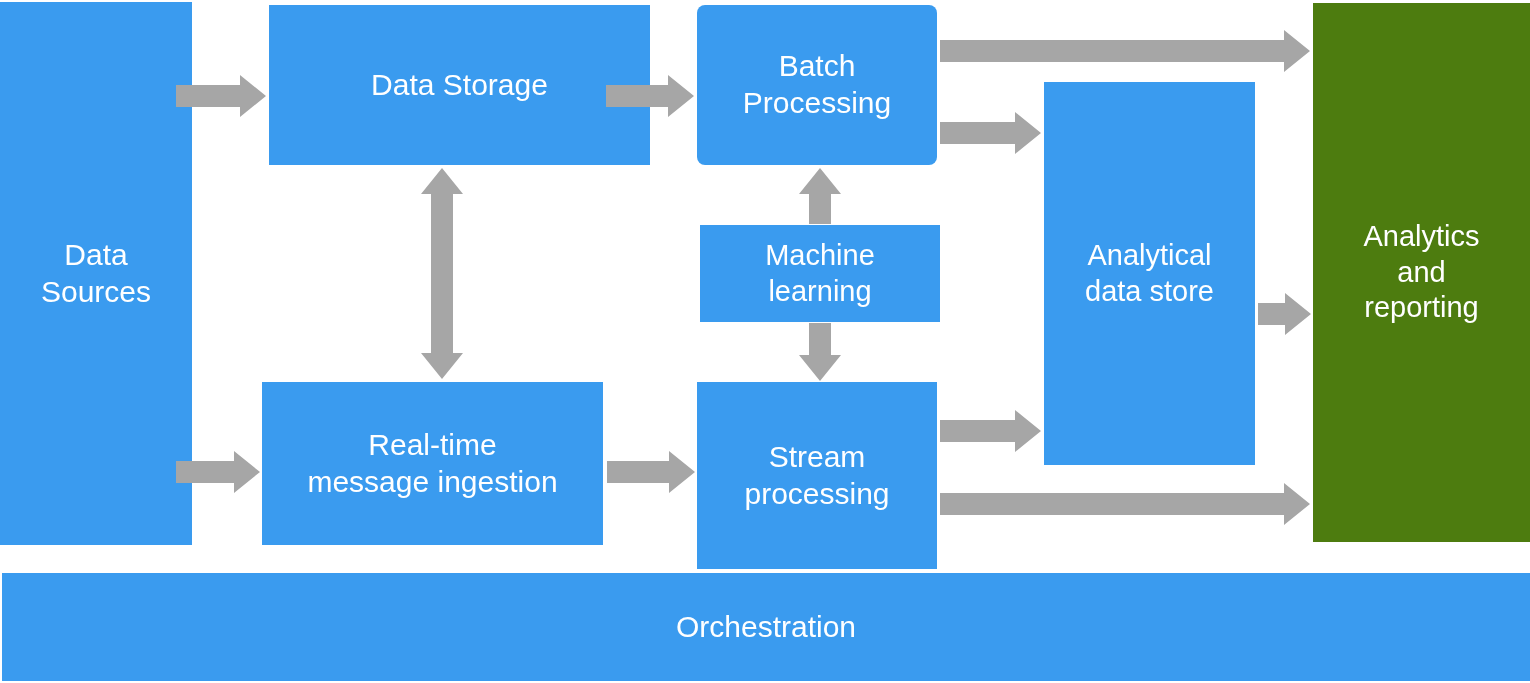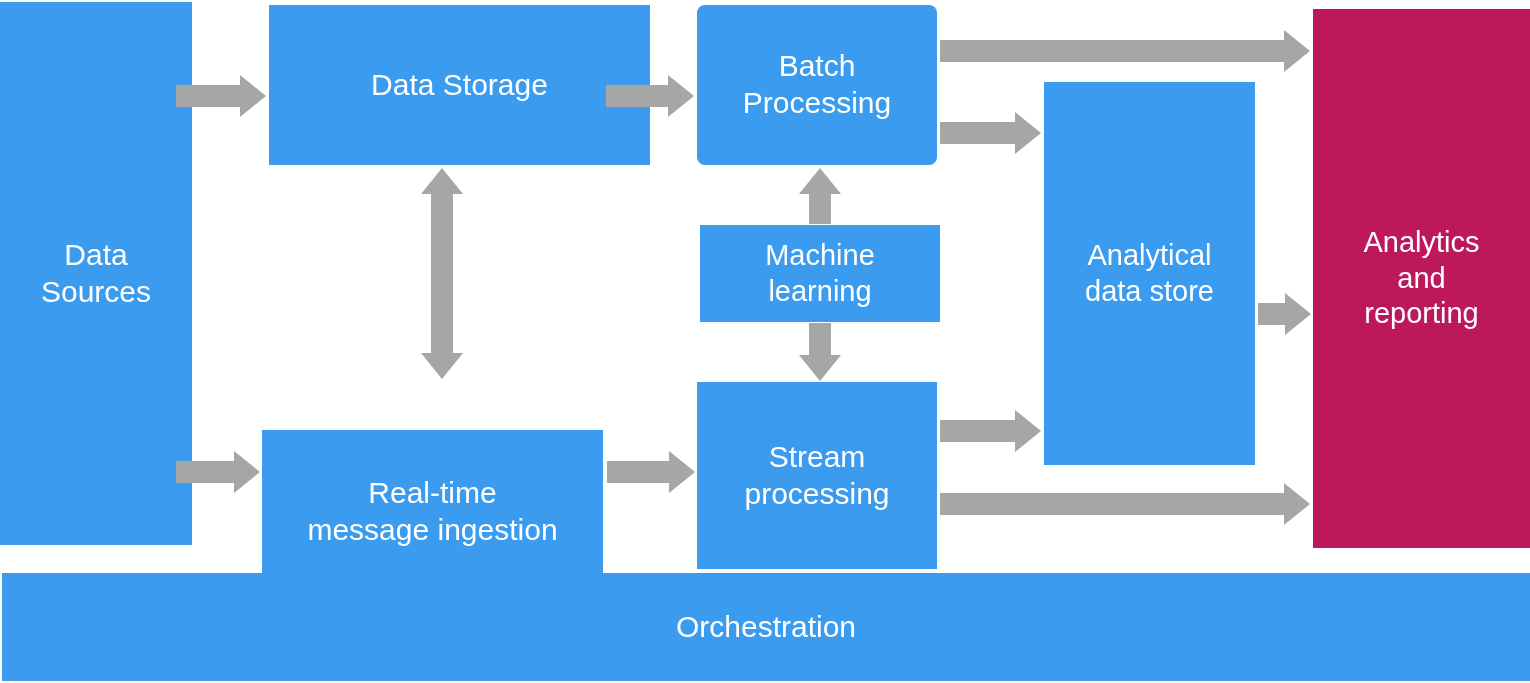--- a/index.html
+++ b/index.html
@@ -44,24 +44,24 @@
 <div id="canvas">
     <div class="node" style="left: 0px; top: 2px; width: 192px; height: 543px; background: rgb(58, 155, 239); color: rgb(255, 255, 255); font-size: 30px;"><span class="node-label">Data
 Sources</span></div>
     <div class="node" style="left: 269px; top: 5px; width: 381px; height: 160px; background: rgb(58, 155, 239); color: rgb(255, 255, 255); font-size: 30px;"><span class="node-label">Data Storage</span></div>
     <div class="node" style="left: 697px; top: 5px; width: 240px; height: 160px; background: rgb(58, 155, 239); color: rgb(255, 255, 255); font-size: 30px; border-radius: 8px;"><span class="node-label">Batch
 Processing</span></div>
     <div class="node" style="left: 700px; top: 225px; width: 240px; height: 97px; background: rgb(58, 155, 239); color: rgb(255, 255, 255); font-size: 29px;"><span class="node-label">Machine
 learning</span></div>
     <div class="node" style="left: 1044px; top: 82px; width: 211px; height: 383px; background: rgb(58, 155, 239); color: rgb(255, 255, 255); font-size: 29px; align-items: center;"><span class="node-label">Analytical
 data store</span></div>
-    <div class="node" style="left: 1313px; top: 3px; width: 217px; height: 539px; background: #be185d; color: rgb(255, 255, 255); font-size: 29px; margin-top: 6px;"><span class="node-label">Analytics
+    <div class="node" style="left: 1313px; top: 3px; width: 217px; height: 539px; background: #4d7c0f; color: rgb(255, 255, 255); font-size: 29px;"><span class="node-label">Analytics
 and
 reporting</span></div>
-    <div class="node" style="left: 262px; top: 382px; width: 341px; height: 163px; background: rgb(58, 155, 239); color: rgb(255, 255, 255); font-size: 30px; margin-top: 48px;"><span class="node-label">Real-time
+    <div class="node" style="left: 262px; top: 382px; width: 341px; height: 163px; background: rgb(58, 155, 239); color: rgb(255, 255, 255); font-size: 30px;"><span class="node-label">Real-time
 message ingestion</span></div>
     <div class="node" style="left: 697px; top: 382px; width: 240px; height: 187px; background: rgb(58, 155, 239); color: rgb(255, 255, 255); font-size: 30px;"><span class="node-label">Stream
 processing</span></div>
     <div class="node" style="left: 2px; top: 573px; width: 1528px; height: 108px; background: rgb(58, 155, 239); color: rgb(255, 255, 255); font-size: 30px; text-align: center;"><span class="node-label">Orchestration</span></div>
     <div class="arrow" style="left: 176px; top: 75px;">
       <svg width="90" height="42" viewBox="0 0 90 42">
         <polygon points="0,10 64,10 64,0 90,21 64,42 64,32 0,32" fill="#A6A6A6"></polygon>
       </svg>
     </div>
     <div class="arrow" style="left: 606px; top: 75px;">

